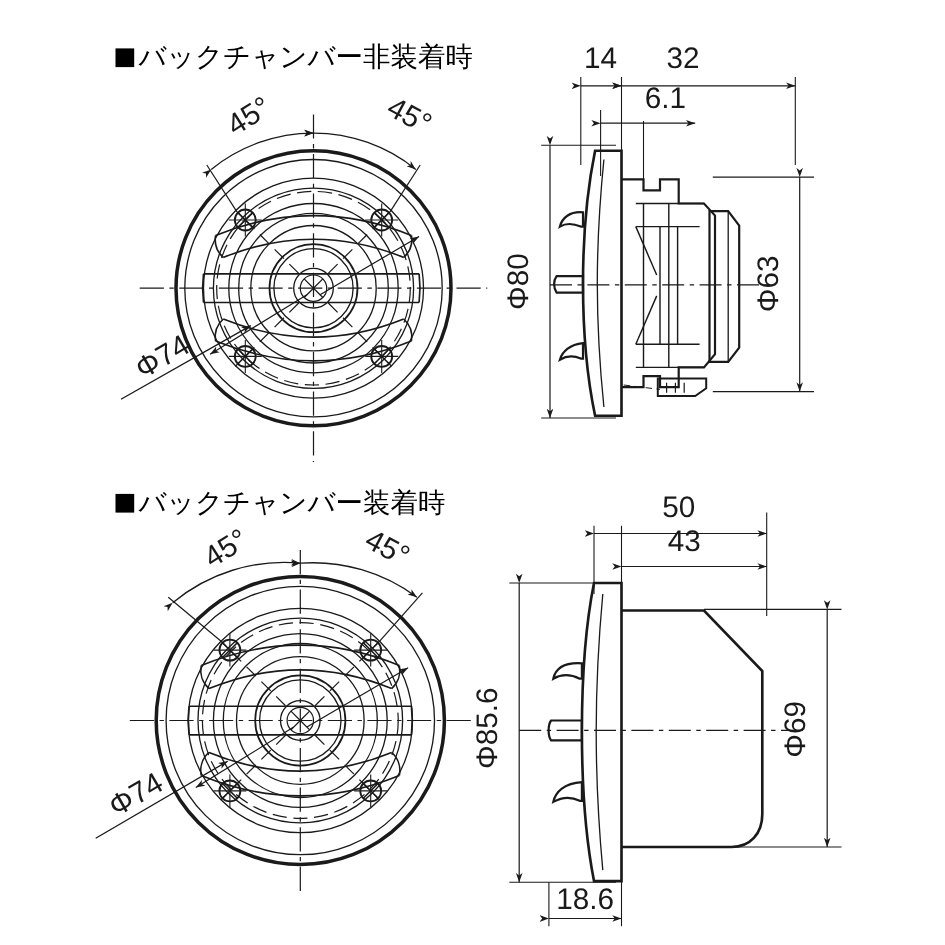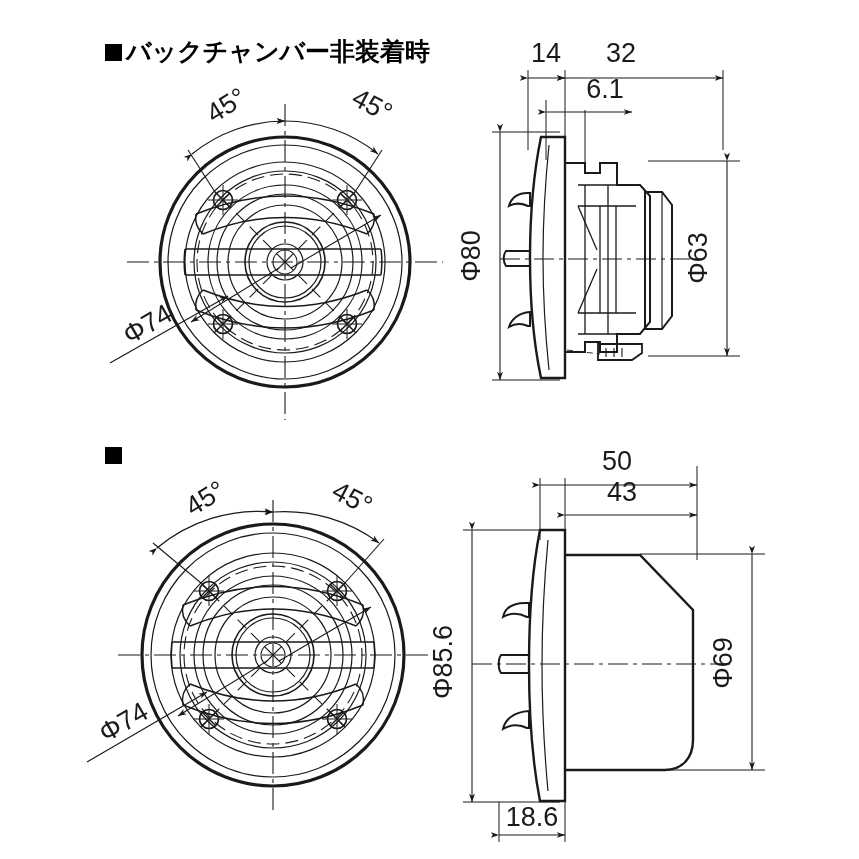--- a/index.html
+++ b/index.html
@@ -7,23 +7,23 @@
   #sheet{position:relative;width:859px;height:859px;background:#fff;}
   svg{display:block;}
   .ttl{position:absolute;font-size:25px;color:#000;white-space:nowrap;letter-spacing:0px;font-family:"DejaVu Sans","Liberation Sans",sans-serif;}
   .bullet{display:inline-block;width:17px;height:17px;background:#000;margin-right:4px;vertical-align:-1px;}
 </style>
 </head>
 <body>
 
 <div id="sheet">
 
-  <div class="ttl" style="left:105px;top:35px;font-weight:bold;"><span class="bullet"></span><span>バックチャンバー非装着時</span></div>
-
-  <div class="ttl" style="left:105px;top:440px;"><span class="bullet"></span></div>
+  <div class="ttl" style="left:105px;top:35px;"><span class="bullet"></span><span>バックチャンバー非装着時</span></div>
+
+  <div class="ttl" style="left:105px;top:440px;"><span class="bullet"></span><span>バックチャンバー装着時</span></div>
 
   <svg width="859" height="859" viewBox="0 0 859 859">
     <defs>
       <marker id="ah" markerWidth="10" markerHeight="8" refX="9" refY="4" orient="auto" markerUnits="userSpaceOnUse">
         <path d="M0,0.6 L9.5,4 L0,7.4 L2.6,4 Z" fill="#1a1a1a"></path>
       </marker>
       <marker id="ahs" markerWidth="9" markerHeight="7" refX="8.4" refY="3.5" orient="auto" markerUnits="userSpaceOnUse">
         <path d="M0,0.5 L8.4,3.5 L0,6.5 L2.3,3.5 Z" fill="#1a1a1a"></path>
       </marker>
       <g id="mhole">

